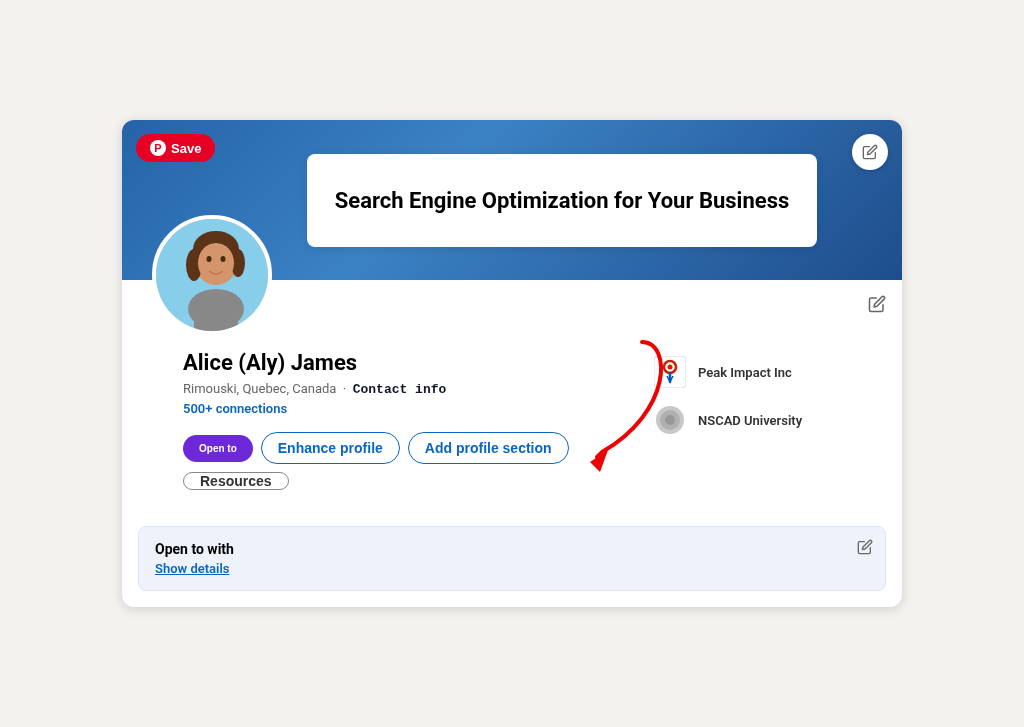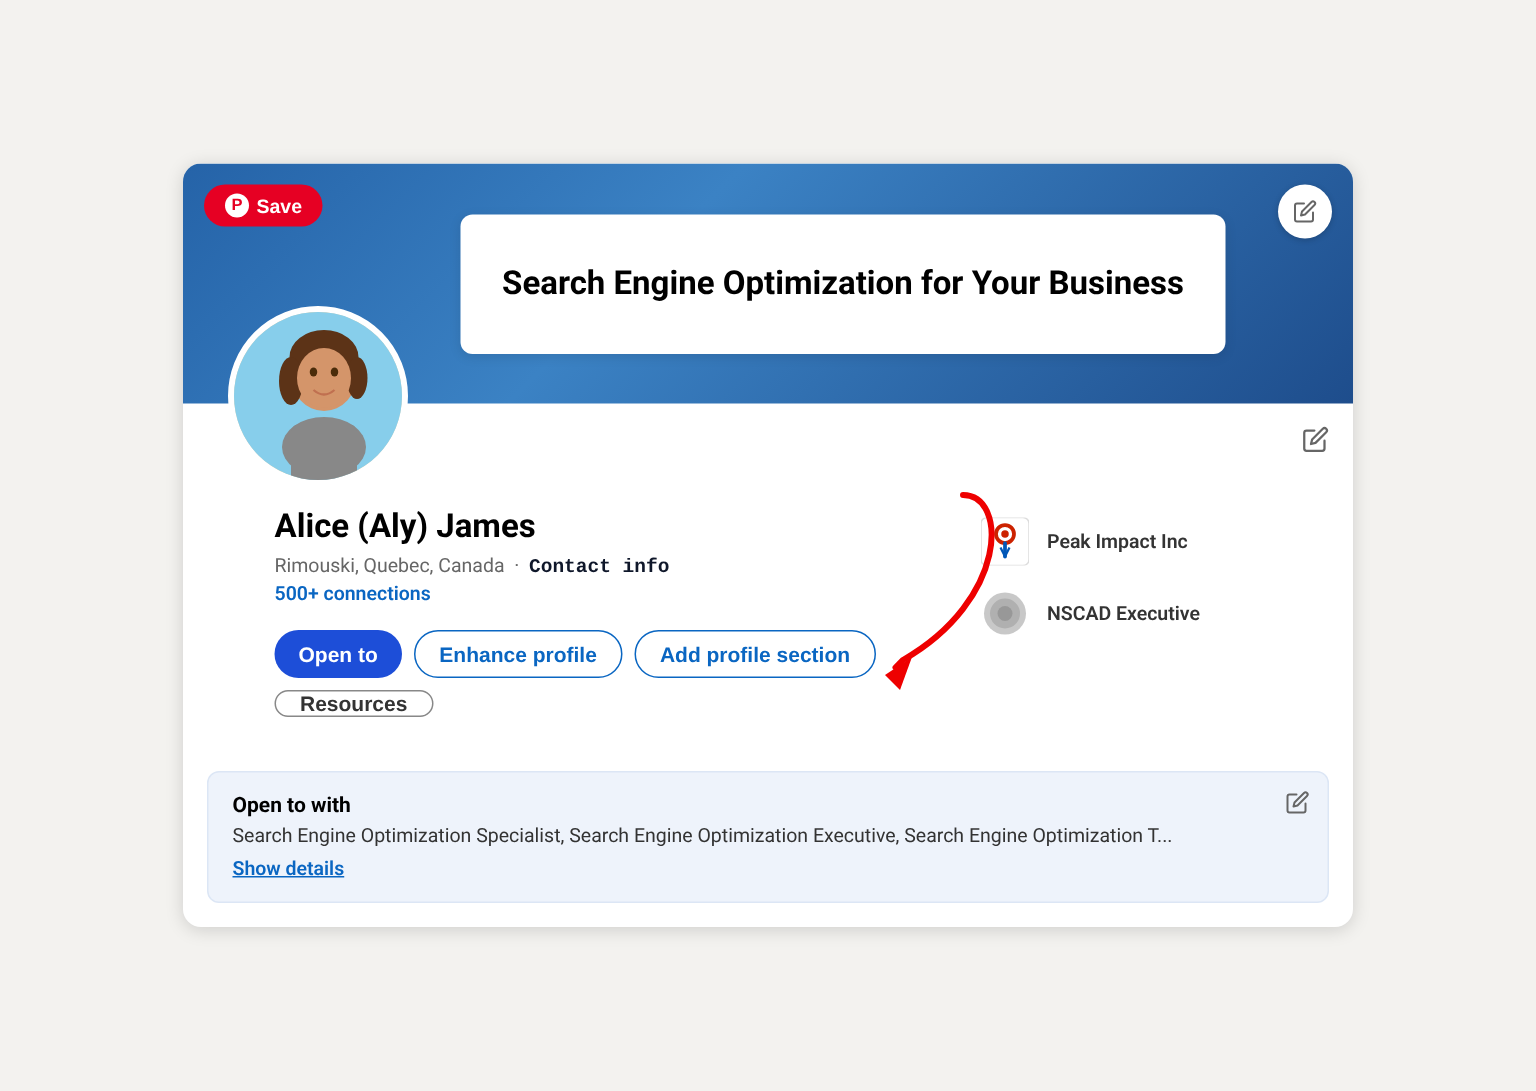--- a/index.html
+++ b/index.html
@@ -207,26 +207,26 @@
     .buttons-row {
       display: flex;
       gap: 8px;
       align-items: center;
       margin-top: 12px;
       flex-wrap: wrap;
       position: relative;
     }
 
     .btn-primary {
-      background: #1d4ed8;
+      background: #6d28d9;
       color: #fff;
       border: none;
       border-radius: 20px;
       padding: 8px 16px;
-      font-size: 14px;
+      font-size: 10px;
       font-weight: 600;
       cursor: pointer;
     }
 
     .btn-outline {
       background: transparent;
       color: #0a66c2;
       border: 1.5px solid #0a66c2;
       border-radius: 20px;
       padding: 7px 16px;
@@ -386,31 +386,30 @@
           <span class="company-name">Peak Impact Inc</span>
         </div>
         <div class="company-item">
           <div class="company-logo">
             <svg width="32" height="32" viewBox="0 0 32 32" xmlns="http://www.w3.org/2000/svg">
               <circle cx="16" cy="16" r="14" fill="#c8c8c8"></circle>
               <circle cx="16" cy="16" r="10" fill="#b0b0b0"></circle>
               <circle cx="16" cy="16" r="5" fill="#989898"></circle>
             </svg>
           </div>
-          <span class="company-name">NSCAD Executive</span>
+          <span class="company-name">NSCAD University</span>
         </div>
       </div>
     </div>
   </div>
 
   <div class="open-to-work-banner">
     <button class="edit-btn-banner2">
       <svg width="16" height="16" viewBox="0 0 24 24" fill="none" stroke="#666" stroke-width="2" stroke-linecap="round" stroke-linejoin="round">
         <path d="M11 4H4a2 2 0 0 0-2 2v14a2 2 0 0 0 2 2h14a2 2 0 0 0 2-2v-7"></path>
         <path d="M18.5 2.5a2.121 2.121 0 0 1 3 3L12 15l-4 1 1-4 9.5-9.5z"></path>
       </svg>
     </button>
     <p class="open-to-work-title">Open to with</p>
-    <p class="open-to-work-desc">Search Engine Optimization Specialist, Search Engine Optimization Executive, Search Engine Optimization T...</p>
     <a href="#" class="open-to-work-show">Show details</a>
   </div>
 
 </div>
 
 </body></html>

